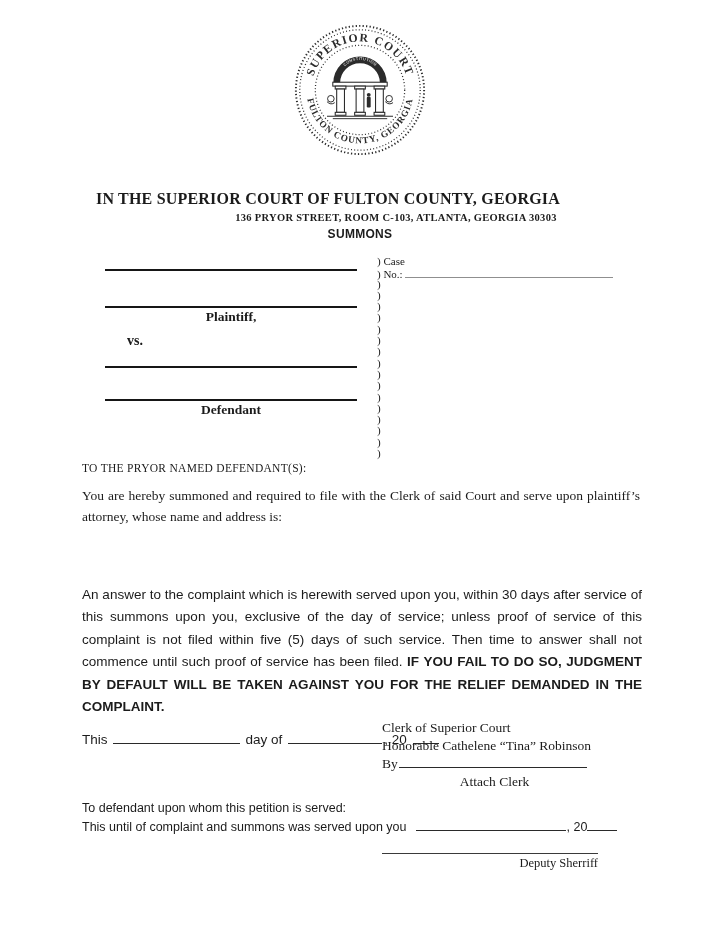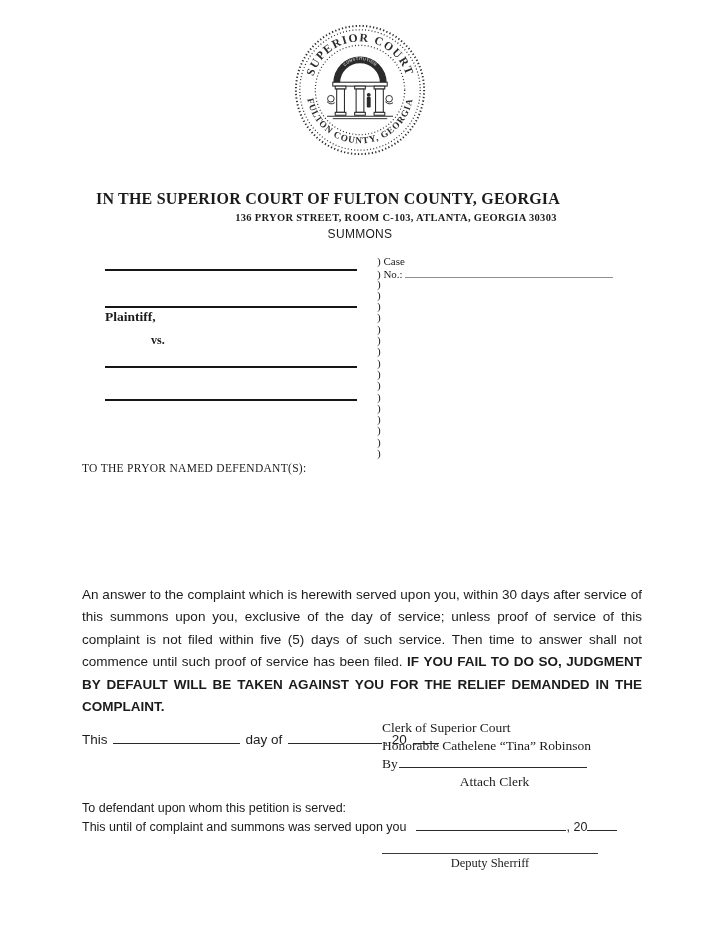--- a/index.html
+++ b/index.html
@@ -8,26 +8,26 @@
     font-family:"Liberation Serif",serif;color:#1b1b1b;overflow:hidden;
   }
   .abs{position:absolute;}
   .center{text-align:center;}
   .sans{font-family:"Liberation Sans",sans-serif;}
   .b{font-weight:bold;}
 
   
   .doc-title{top:190px;left:0;width:656px;font-size:16px;font-weight:bold;letter-spacing:.2px;}
   .doc-address{top:212px;left:0;width:720px;font-size:10.5px;font-weight:bold;letter-spacing:.3px;padding-left:36px;}
-  .doc-formtitle{top:227px;left:0;width:720px;font-size:12px;font-weight:normal;letter-spacing:.3px;}
+  .doc-formtitle{top:227px;left:0;width:720px;font-size:12px;font-weight:bold;letter-spacing:.3px;}
 
   
   .rule{position:absolute;height:1.6px;background:#161616;}
-  .caption-label{position:absolute;left:105px;width:252px;font-size:13.5px;font-weight:bold;}
-  .vs{position:absolute;left:127px;top:333px;font-size:12px;font-weight:bold;margin-left:24px;}
+  .caption-label{position:absolute;left:105px;width:252px;text-align:center;font-size:13.5px;font-weight:bold;}
+  .vs{position:absolute;left:127px;top:333px;font-size:14px;font-weight:bold;}
 
   .paren-col{position:absolute;left:377px;top:256px;font-size:11px;font-weight:normal;line-height:11.3px;white-space:nowrap;}
   .paren-col .prow{height:11.3px;}
   .case-line{display:inline-block;width:208px;height:10px;border-bottom:1.5px solid #8f8f8f;margin-left:2px;}
 
   
   .to-defendant{top:462px;left:82px;font-size:11.5px;letter-spacing:.3px;}
   .para1{top:486px;left:82px;width:558px;font-size:13.5px;line-height:20.5px;text-align:justify;}
   .para2{top:584px;left:82px;width:560px;font-size:13.5px;line-height:22.4px;text-align:justify;}
 
@@ -41,21 +41,21 @@
   
   .sig-block{top:719px;left:382px;font-size:13.5px;line-height:17.5px;}
   .by-line .blank.b4{width:188px;margin-left:1px;}
   .deputy-clerk{width:205px;margin-left:10px;text-align:center;}
 
   
   .service-block{top:800px;left:82px;font-size:12.5px;line-height:17px;white-space:nowrap;}
   .service-block .blank.b5{width:150px;margin-left:10px;}
   .service-block .blank.b6{width:30px;}
   .sheriff-rule{top:853px;left:382px;width:216px;height:1.2px;background:#3a3a3a;position:absolute;}
-  .deputy-sheriff{top:856px;left:382px;width:216px;text-align:center;font-size:12.5px;}
+  .deputy-sheriff{top:856px;left:382px;width:216px;text-align:right;font-size:12.5px;}
 
   
   .instructions{top:888px;left:82px;width:560px;font-size:8.5px;font-weight:bold;letter-spacing:.1px;}
 
   .seal-wrap{position:absolute;left:292px;top:20px;width:136px;height:140px;}
 </style>
 </head>
 <body>
 
 <div class="page">
@@ -111,20 +111,21 @@
   <div class="abs center doc-title">IN THE SUPERIOR COURT OF FULTON COUNTY, GEORGIA</div>
   <div class="abs center doc-address">136 PRYOR STREET, ROOM C-103, ATLANTA, GEORGIA 30303</div>
   <div class="abs center doc-formtitle sans">SUMMONS</div>
 
   <div class="rule" style="left:105px;top:269px;width:252px;"></div>
   <div class="rule" style="left:105px;top:306px;width:252px;"></div>
   <div class="caption-label" style="top:309px;">Plaintiff,</div>
   <div class="vs">vs.</div>
   <div class="rule" style="left:105px;top:366px;width:252px;"></div>
   <div class="rule" style="left:105px;top:399px;width:252px;"></div>
+  <div class="caption-label" style="top:402px;">Defendant</div>
 
   <div class="paren-col">
     <div class="prow"><span>)</span> <span>Case</span></div>
     <div class="prow"><span>)</span> <span>No.:</span><span class="case-line"></span></div>
     <div class="prow"><span>)</span></div>
     <div class="prow"><span>)</span></div>
     <div class="prow"><span>)</span></div>
     <div class="prow"><span>)</span></div>
     <div class="prow"><span>)</span></div>
     <div class="prow"><span>)</span></div>
@@ -134,20 +135,21 @@
     <div class="prow"><span>)</span></div>
     <div class="prow"><span>)</span></div>
     <div class="prow"><span>)</span></div>
     <div class="prow"><span>)</span></div>
     <div class="prow"><span>)</span></div>
     <div class="prow"><span>)</span></div>
     <div class="prow"><span>)</span></div>
   </div>
 
   <div class="abs to-defendant">TO THE PRYOR NAMED DEFENDANT(S):</div>
+  <div class="abs para1">You are hereby summoned and required to file with the Clerk of said Court and serve upon plaintiff’s attorney, whose name and address is:</div>
 
   <div class="abs para2 sans"><span>An answer to the complaint which is herewith served upon you, within 30 days after service of this summons upon you, exclusive of the day of service; unless proof of service of this complaint is not filed within five (5) days of such service. Then time to answer shall not commence until such proof of service has been filed. </span><span class="b">IF YOU FAIL TO DO SO, JUDGMENT BY DEFAULT WILL BE TAKEN AGAINST YOU FOR THE RELIEF DEMANDED IN THE COMPLAINT.</span></div>
 
   <div class="abs date-line sans">
     <span>This</span><span class="blank b1"></span><span>day of</span><span class="blank b2"></span><span>, 20</span><span class="blank b3"></span>
   </div>
 
   <div class="abs sig-block">
     <div>Clerk of Superior Court</div>
     <div>Honorable Cathelene “Tina” Robinson</div>

